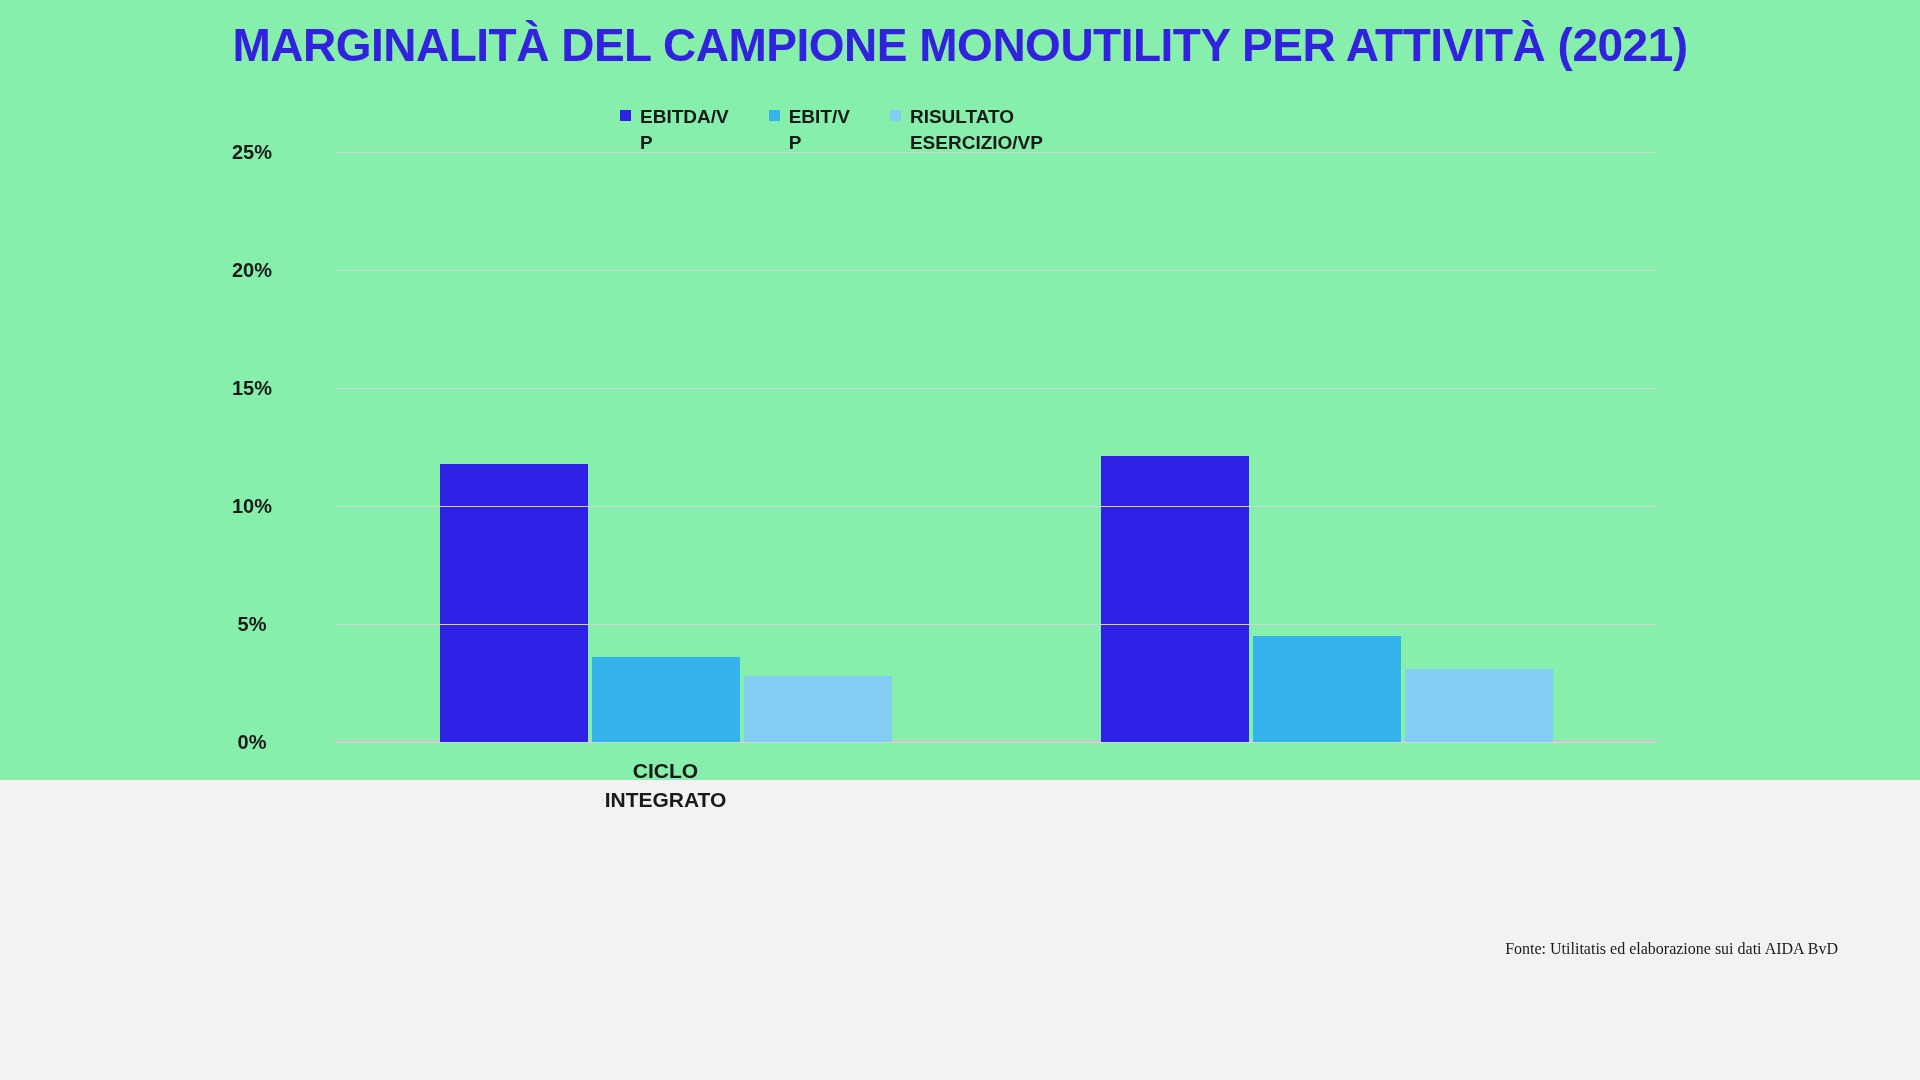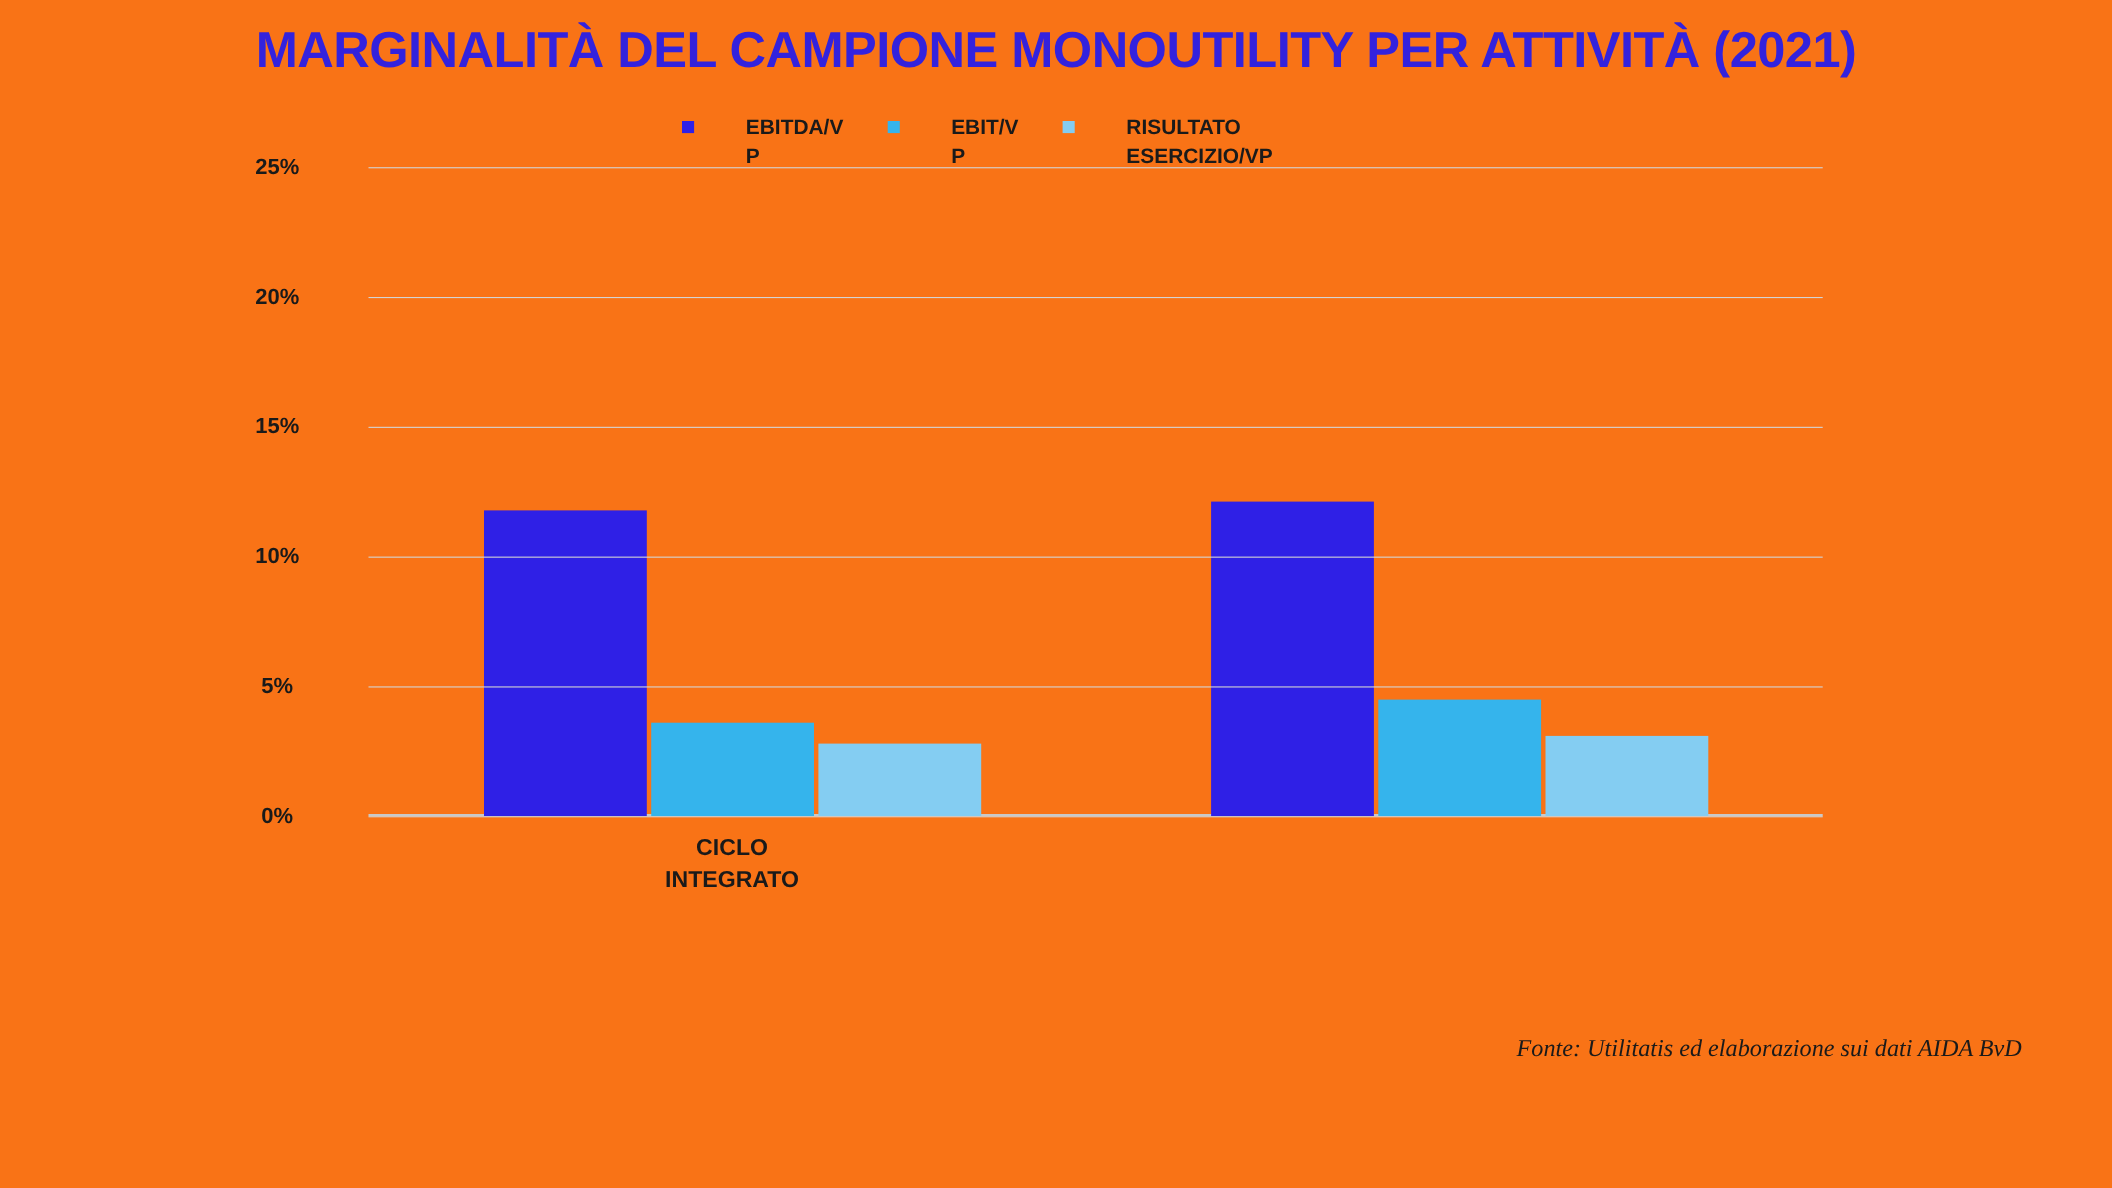--- a/index.html
+++ b/index.html
@@ -8,22 +8,22 @@
     padding: 0;
     width: 1920px;
     height: 1080px;
     background: #f2f2f2;
     font-family: "Liberation Sans", sans-serif;
     overflow: hidden;
   }
   .slide {
     position: relative;
     width: 1920px;
-    height: 1080px;
-    background: #f97316;
+    height: 780px;
+    background: #86efac;
   }
   .title {
     position: absolute;
     top: 18px;
     left: 0;
     width: 1920px;
     text-align: center;
     font-size: 46px;
     font-weight: bold;
     color: #3322dd;
@@ -50,21 +50,20 @@
   }
   .legend-swatch {
     width: 11px;
     height: 11px;
     margin-top: 6px;
     flex: none;
   }
   .legend-label {
     max-width: 120px;
     white-space: pre-line;
-    margin-left: 38px;
   }
   
   .plot {
     position: absolute;
     left: 335px;
     top: 152px;
     width: 1322px;
     height: 590px;
   }
   .gridline {
@@ -132,22 +131,21 @@
     text-align: center;
     font-size: 34px;
     font-weight: bold;
     color: #3322dd;
     white-space: nowrap;
   }
   .source {
     position: absolute;
     top: 940px;
     right: 82px;
-    font-size: 22px;
-    font-style: italic;
+    font-size: 16px;
     color: #1a1a1a;
     font-family: "Liberation Serif", serif;
   }
 </style>
 </head>
 <body>
 
 <div class="slide">
 
   <div class="title">MARGINALITÀ DEL CAMPIONE MONOUTILITY PER ATTIVITÀ (2021)</div>

